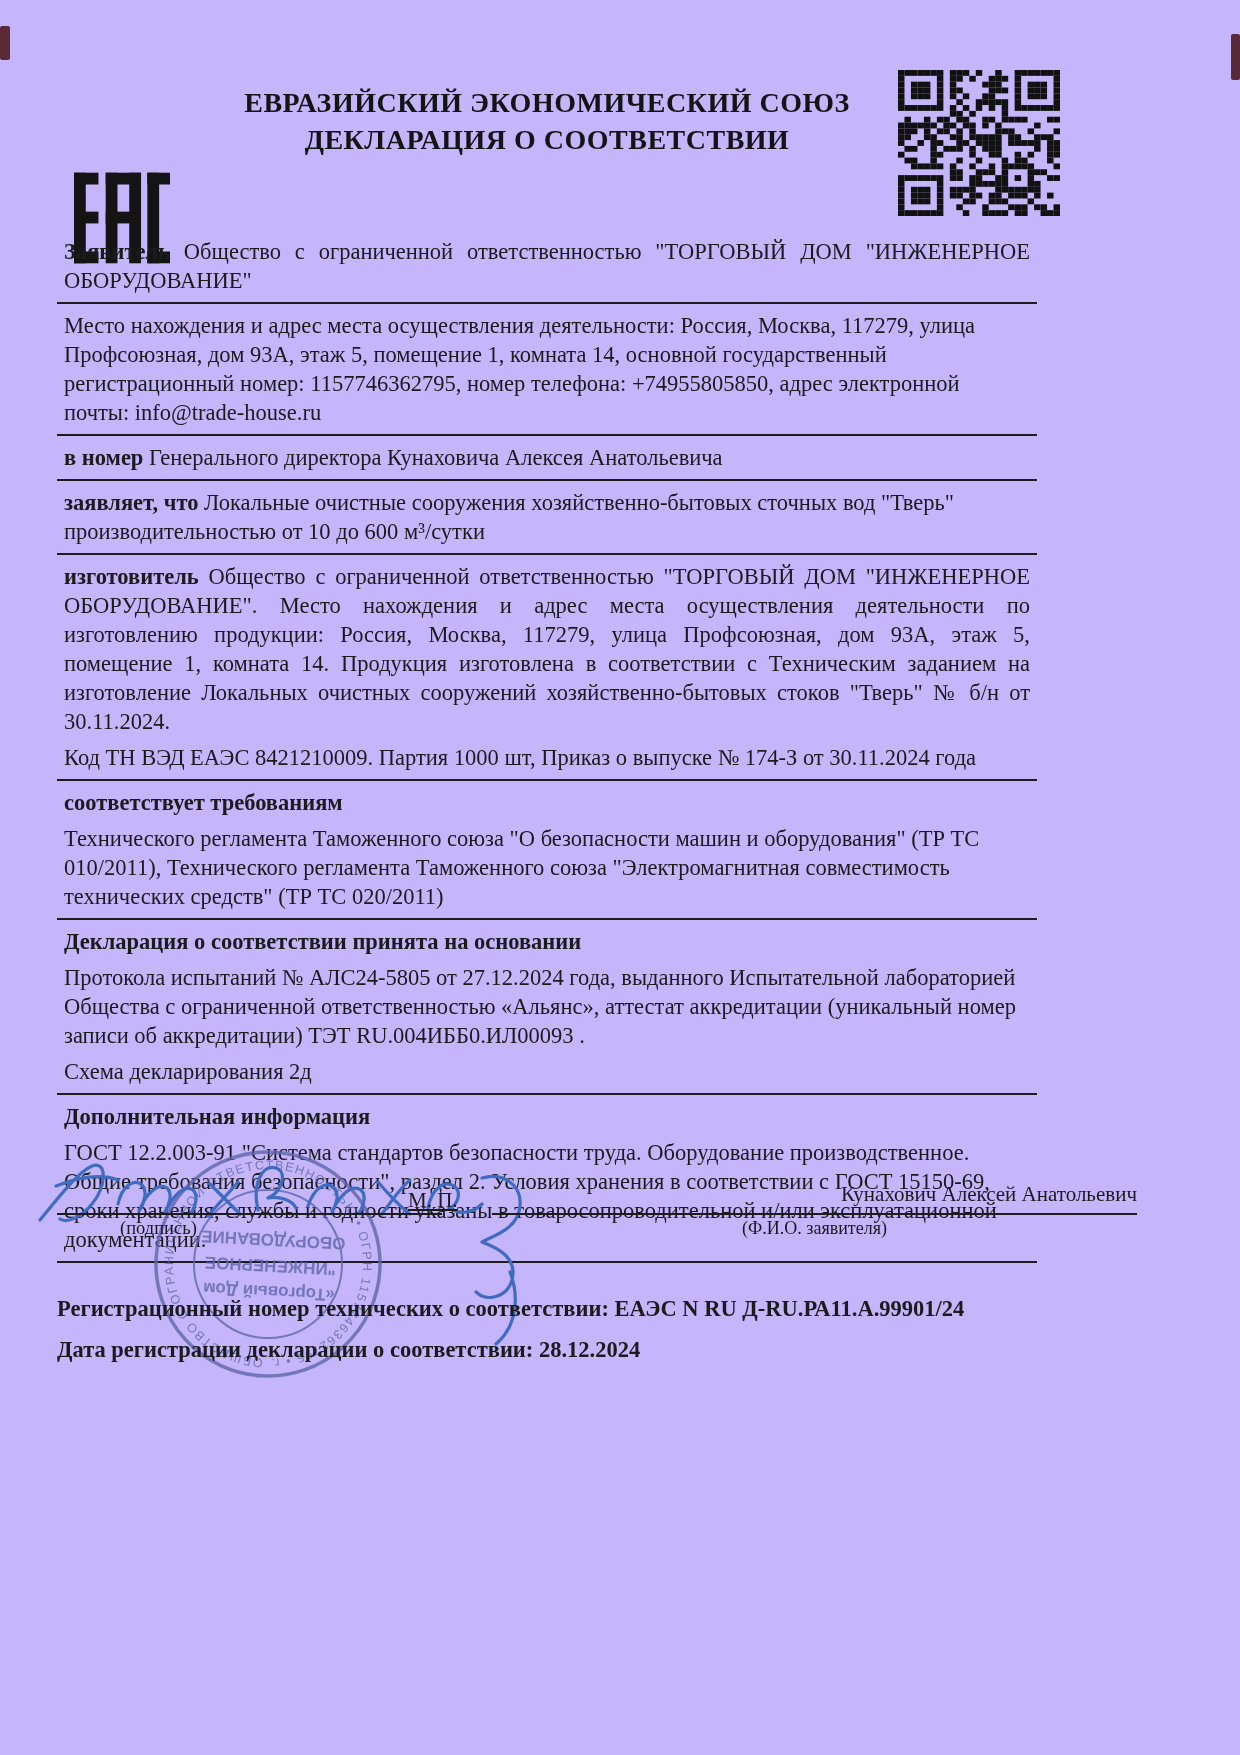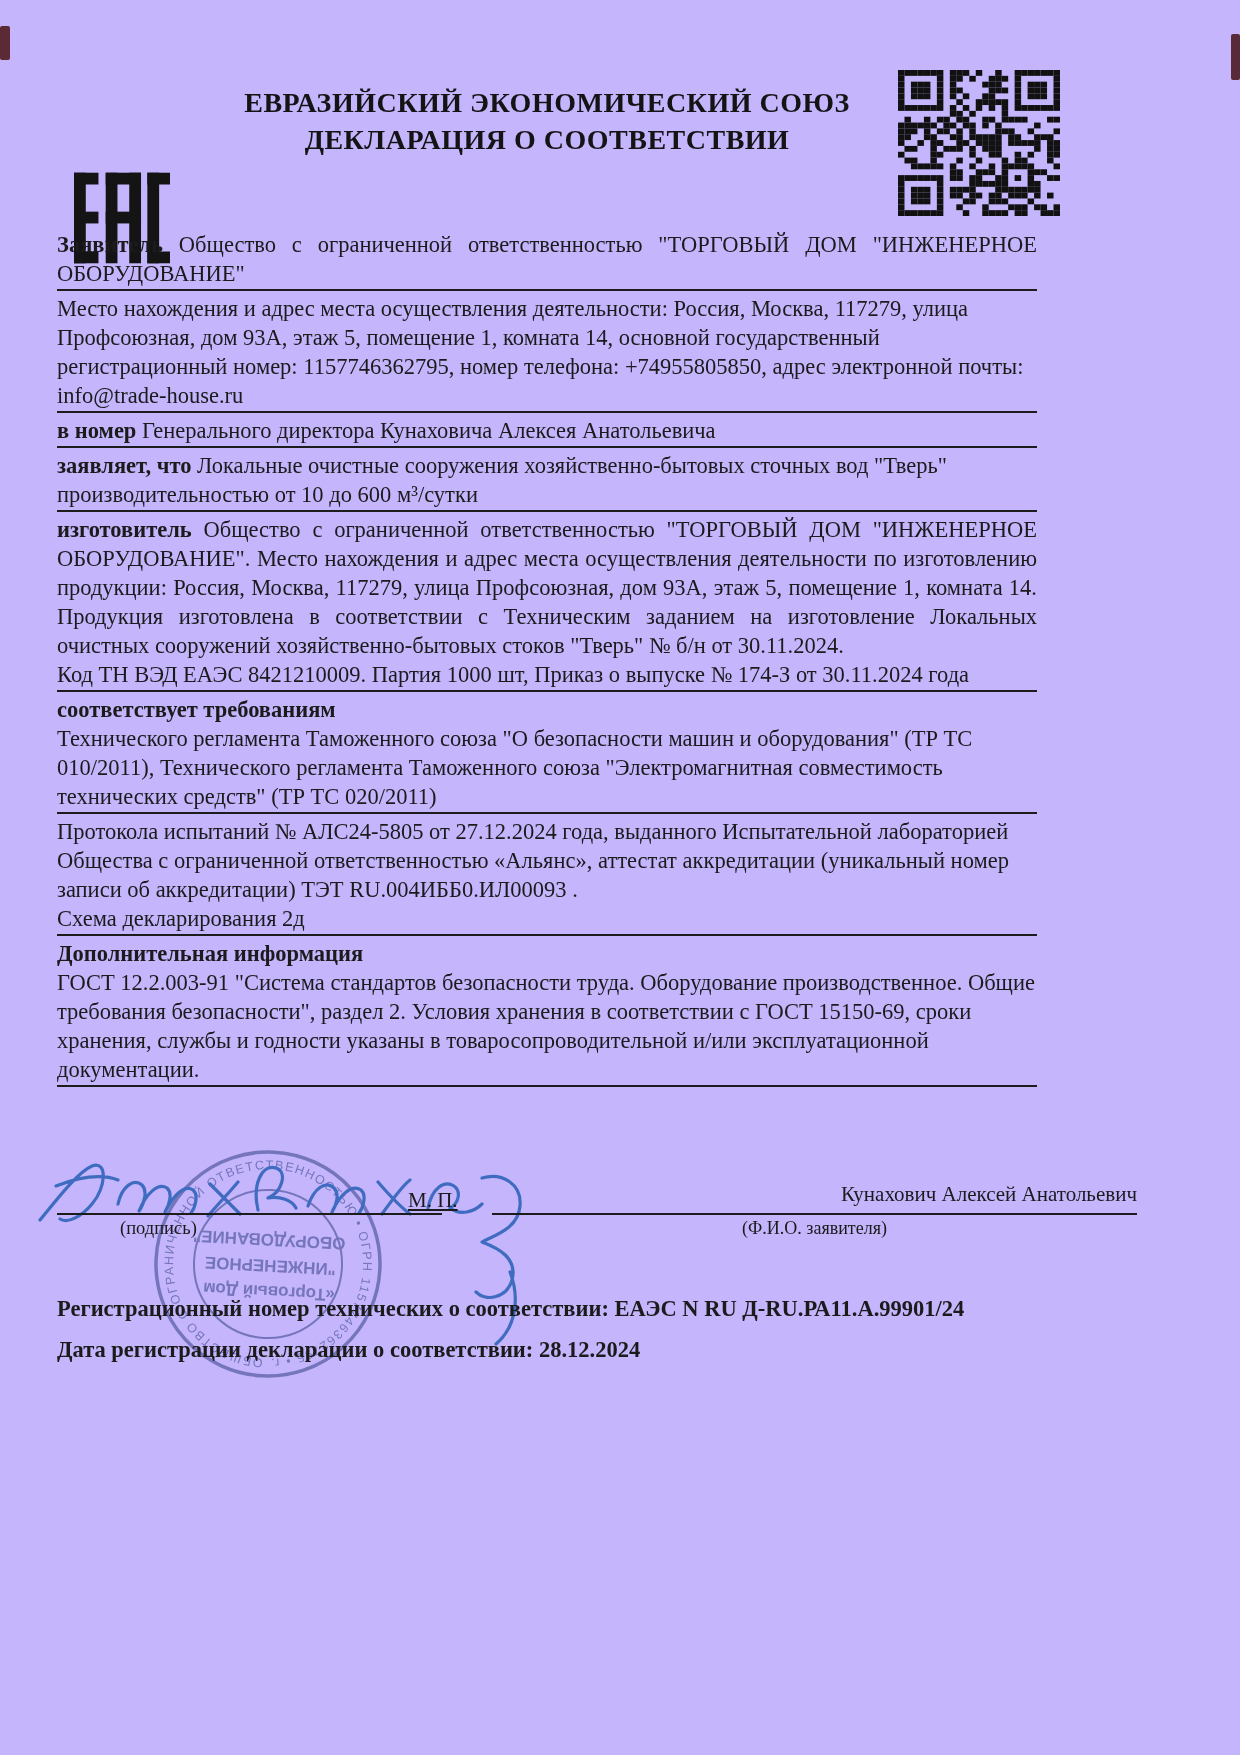--- a/index.html
+++ b/index.html
@@ -17,21 +17,21 @@
     text-align:center; font-weight:bold; font-size:28px; line-height:37px;
     letter-spacing:.5px; color:#141414;
   }
   .eac-svg { position:absolute; left:74px; top:168px; }
   .qr-svg  { position:absolute; left:898px; top:70px; }
 
   .doc {
     position:absolute; left:57px; top:230px; width:980px;
     font-size:22.5px; line-height:29px;
   }
-  .doc p { margin:0; }
+  .doc p { margin:7px; }
   .justify { text-align:justify; text-align-last:left; }
   .bold { font-weight:bold; }
   .rule { border-top:2px solid #1c1c1c; margin:1px 0 3px 0; height:0; }
 
   .sig-art { position:absolute; left:30px; top:1122px; }
   .sig-line { position:absolute; top:1213px; border-top:2px solid #1c1c1c; height:0; }
   .line-a { left:57px;  width:385px; }
   .line-b { left:492px; width:645px; }
   .mp { position:absolute; left:408px; top:1188px; font-size:21px;text-decoration:underline; }
   .sig-cap { position:absolute; left:120px; top:1218px; width:170px; text-align:left; font-size:18.5px; }
@@ -420,20 +420,21 @@
     <div class="rule"></div>
 
     <p class="justify"><b>изготовитель</b> <span>Общество с ограниченной ответственностью "ТОРГОВЫЙ ДОМ "ИНЖЕНЕРНОЕ ОБОРУДОВАНИЕ". Место нахождения и адрес места осуществления деятельности по изготовлению продукции: Россия, Москва, 117279, улица Профсоюзная, дом 93А, этаж 5, помещение 1, комната 14. Продукция изготовлена в соответствии с Техническим заданием на изготовление Локальных очистных сооружений хозяйственно-бытовых стоков "Тверь" № б/н от 30.11.2024.</span></p>
     <p>Код ТН ВЭД ЕАЭС 8421210009. Партия 1000 шт, Приказ о выпуске № 174-З от 30.11.2024 года</p>
     <div class="rule"></div>
 
     <p class="bold">соответствует требованиям</p>
     <p>Технического регламента Таможенного союза "О безопасности машин и оборудования" (ТР ТС 010/2011), Технического регламента Таможенного союза "Электромагнитная совместимость технических средств" (ТР ТС 020/2011)</p>
     <div class="rule"></div>
 
+    <p class="bold">Декларация о соответствии принята на основании</p>
     <p>Протокола испытаний № АЛС24-5805 от 27.12.2024 года, выданного Испытательной лабораторией Общества с ограниченной ответственностью «Альянс», аттестат аккредитации (уникальный номер записи об аккредитации)  ТЭТ RU.004ИББ0.ИЛ00093 .</p>
     <p>Схема декларирования 2д</p>
     <div class="rule"></div>
 
     <p class="bold">Дополнительная информация</p>
     <p>ГОСТ 12.2.003-91 "Система стандартов безопасности труда. Оборудование производственное. Общие требования безопасности", раздел 2. Условия хранения в соответствии с ГОСТ 15150-69, сроки хранения, службы и годности указаны в товаросопроводительной и/или эксплуатационной документации.</p>
     <div class="rule"></div>
 
   </main>
 

